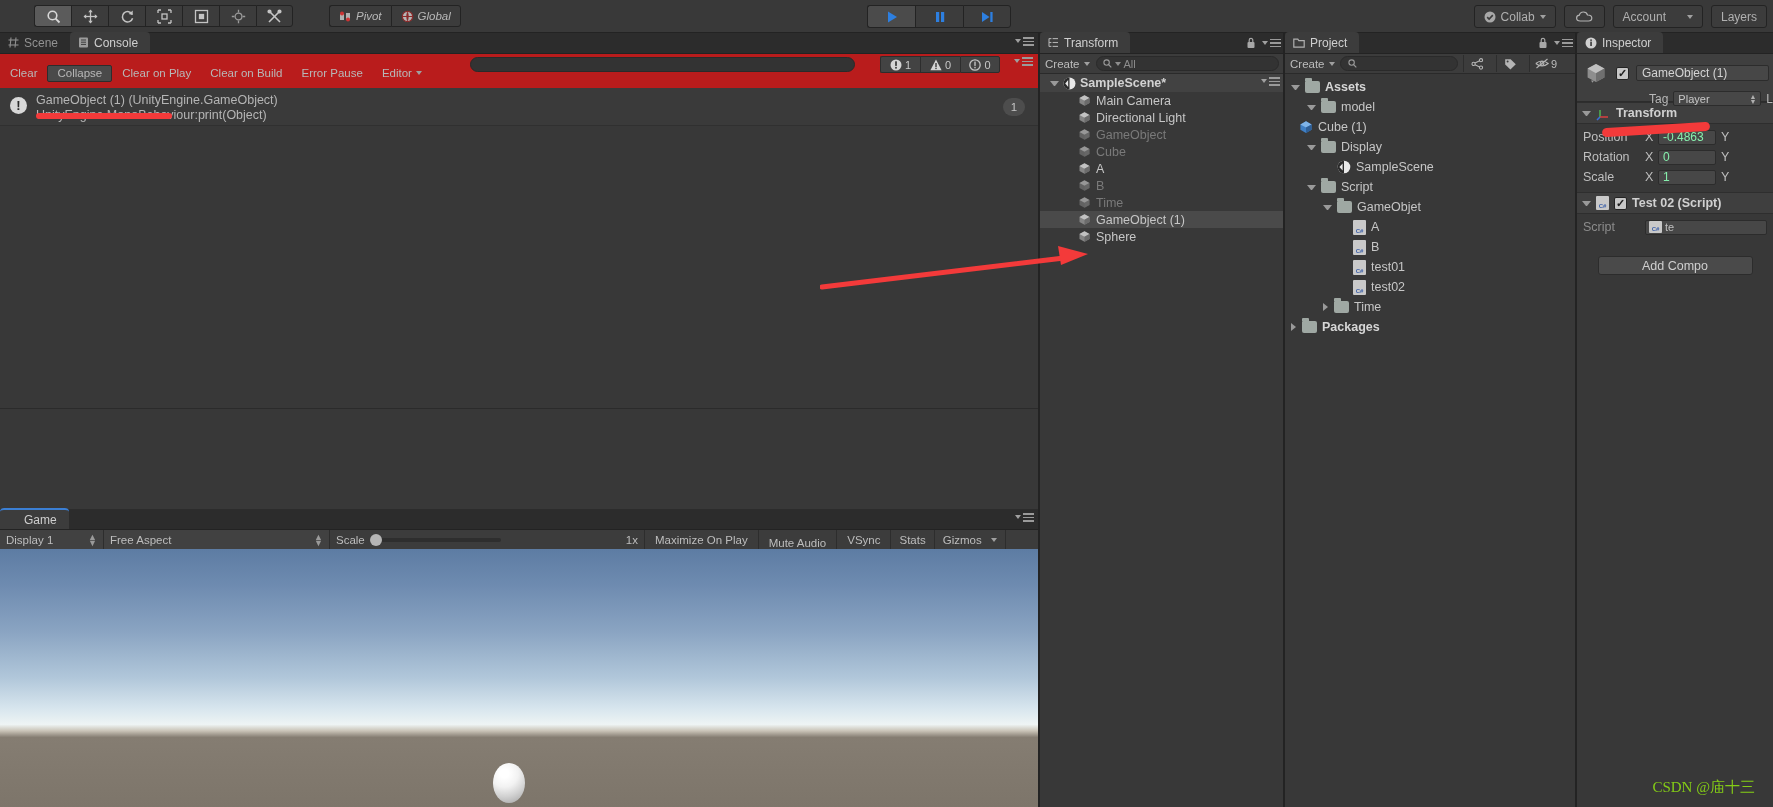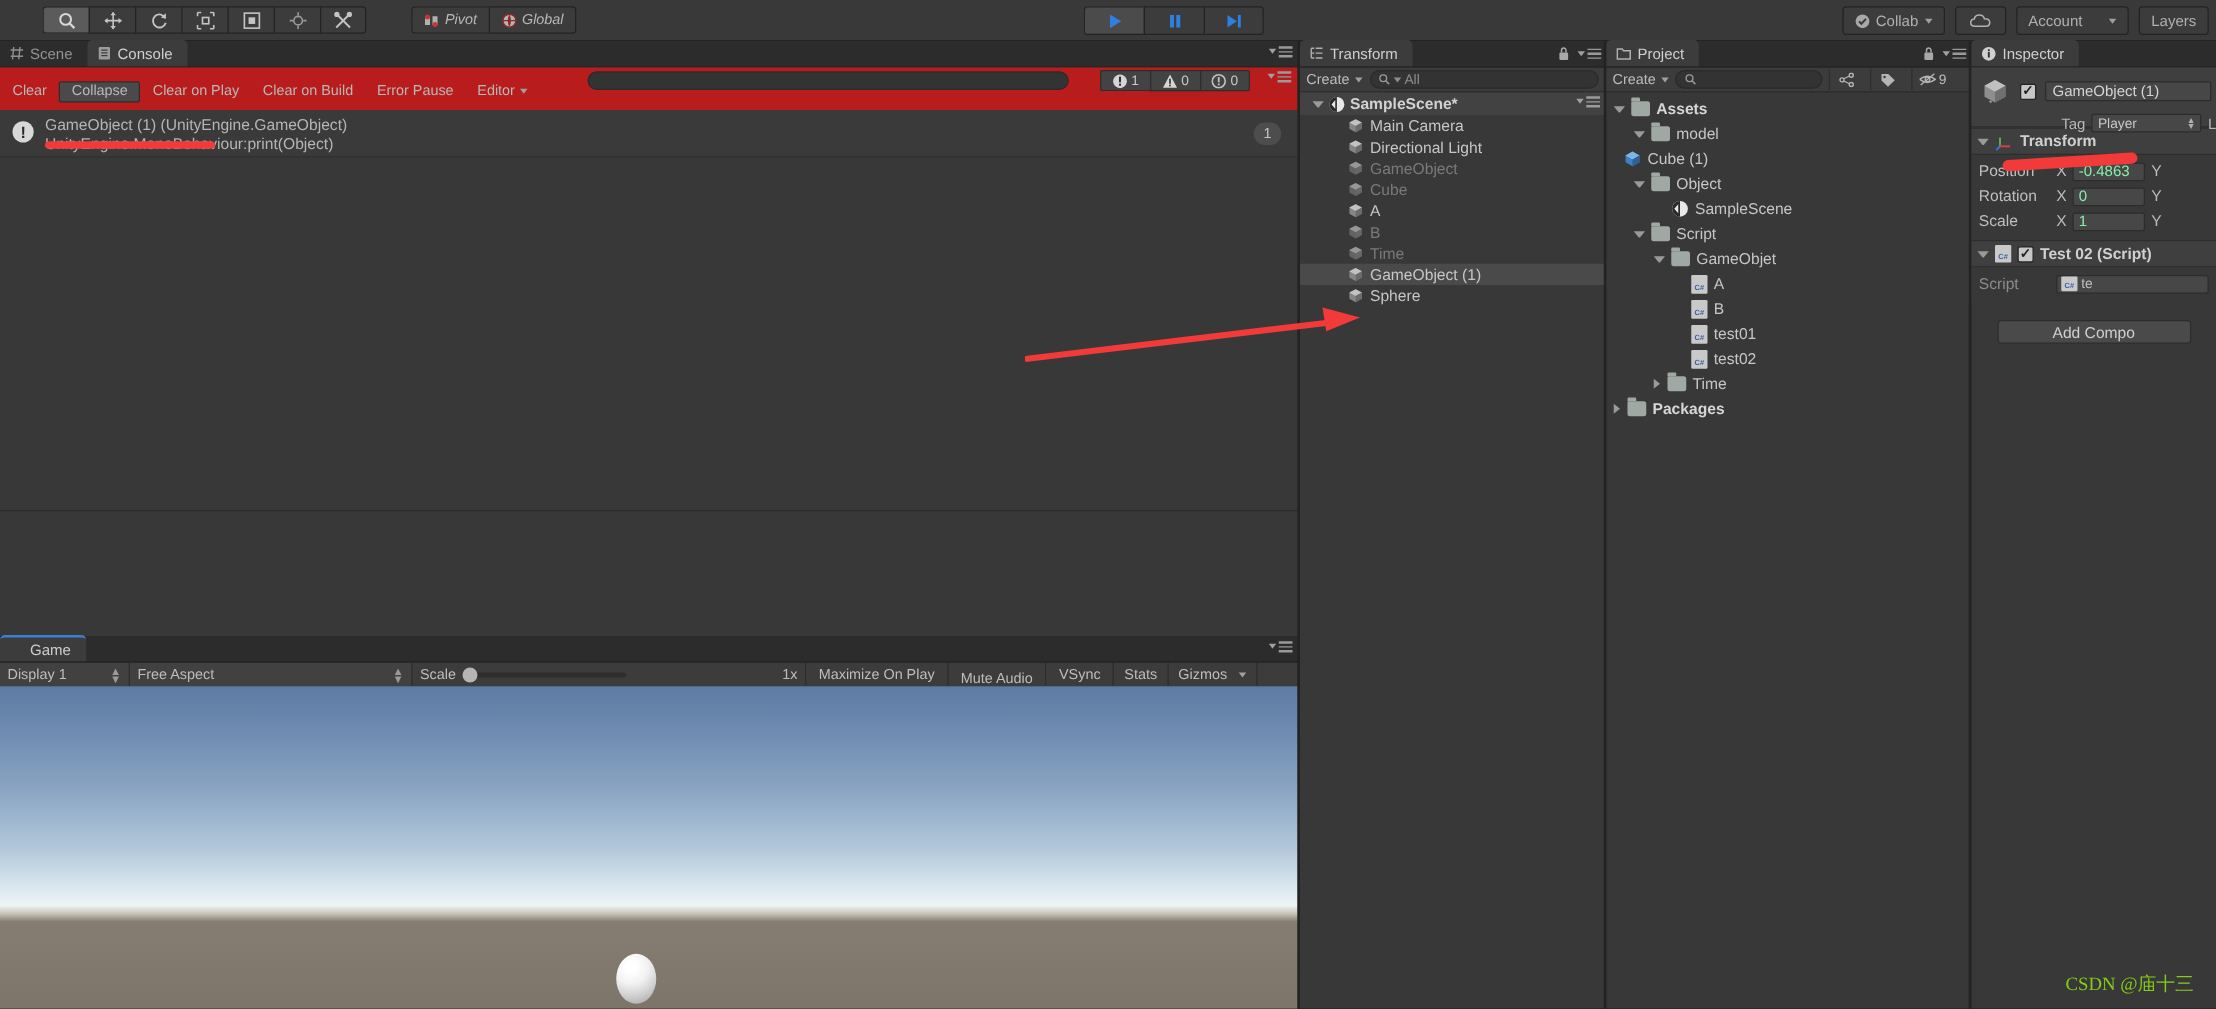--- a/index.html
+++ b/index.html
@@ -808,21 +808,21 @@
           <svg viewBox="0 0 14 14" width="14" height="14" style="flex: 0 0 auto;">
             <path d="M7 1.2 L12.6 4.4 L12.6 9.8 L7 13 L1.4 9.8 L1.4 4.4 Z" fill="#3f7fc4"></path>
             <path d="M7 1.2 L12.6 4.4 L7 7.5 L1.4 4.4 Z" fill="#7fb4e8"></path>
             <path d="M7 7.5 L12.6 4.4 L12.6 9.8 L7 13 Z" fill="#2f5f96"></path>
           </svg>
           <span>Cube (1)</span>
         </div>
         <div class="p-row" style="padding-left: 22px;">
           <i class="tri"></i>
           <span class="folder" style="flex: 0 0 auto;"></span>
-          <span>Object</span>
+          <span>Display</span>
         </div>
         <div class="p-row" style="padding-left: 38px;">
           <i class="tri hidden"></i>
           <svg viewBox="0 0 14 14" width="14" height="14" style="flex: 0 0 auto;">
             <circle cx="7" cy="7" r="6.3" fill="#e8e8e8"></circle>
             <path d="M7 0.7 A6.3 6.3 0 0 0 7 13.3 Z" fill="#2a2a2a"></path>
             <path d="M5.6 3.4 L2.4 7 L5.6 10.6 Z" fill="#e8e8e8"></path>
           </svg>
           <span>SampleScene</span>
         </div>

